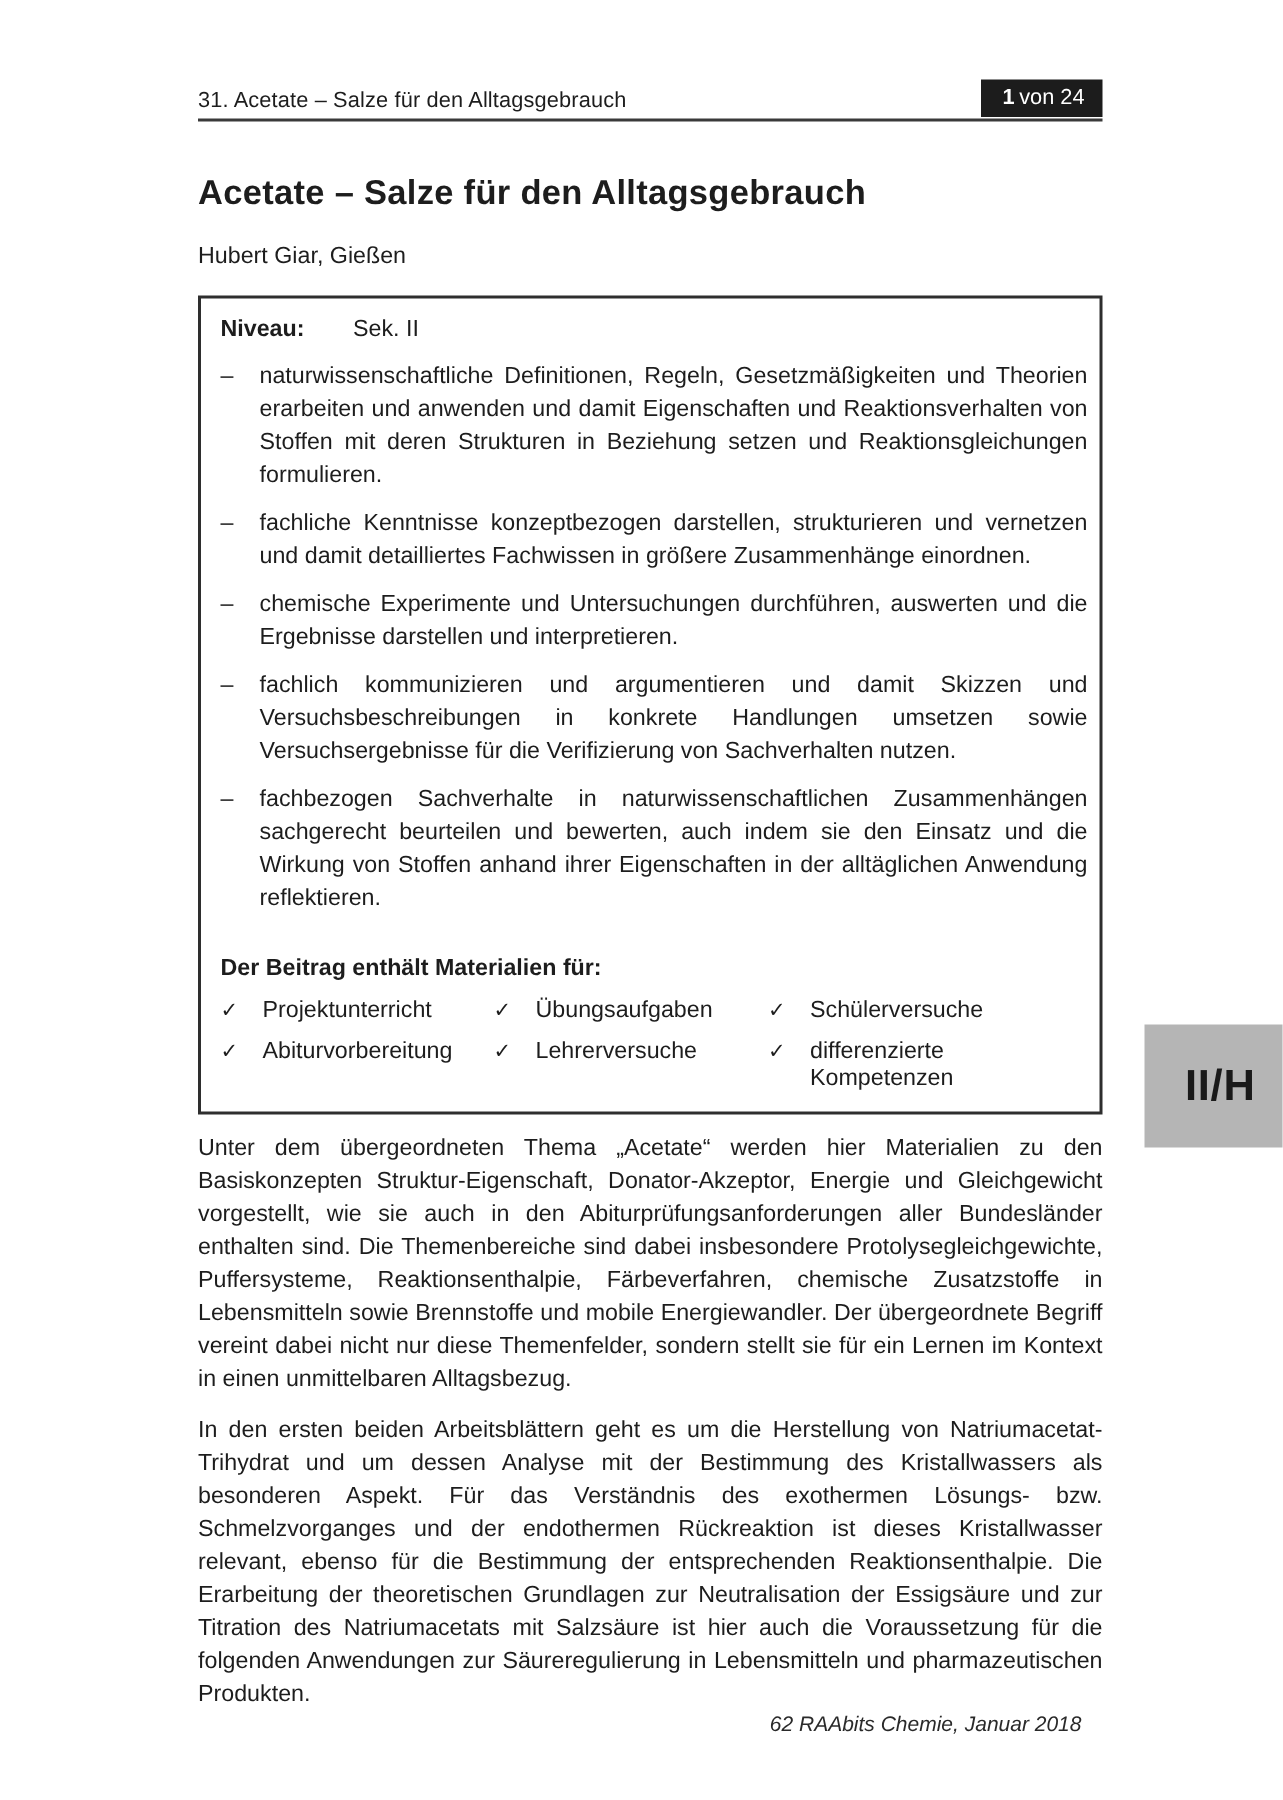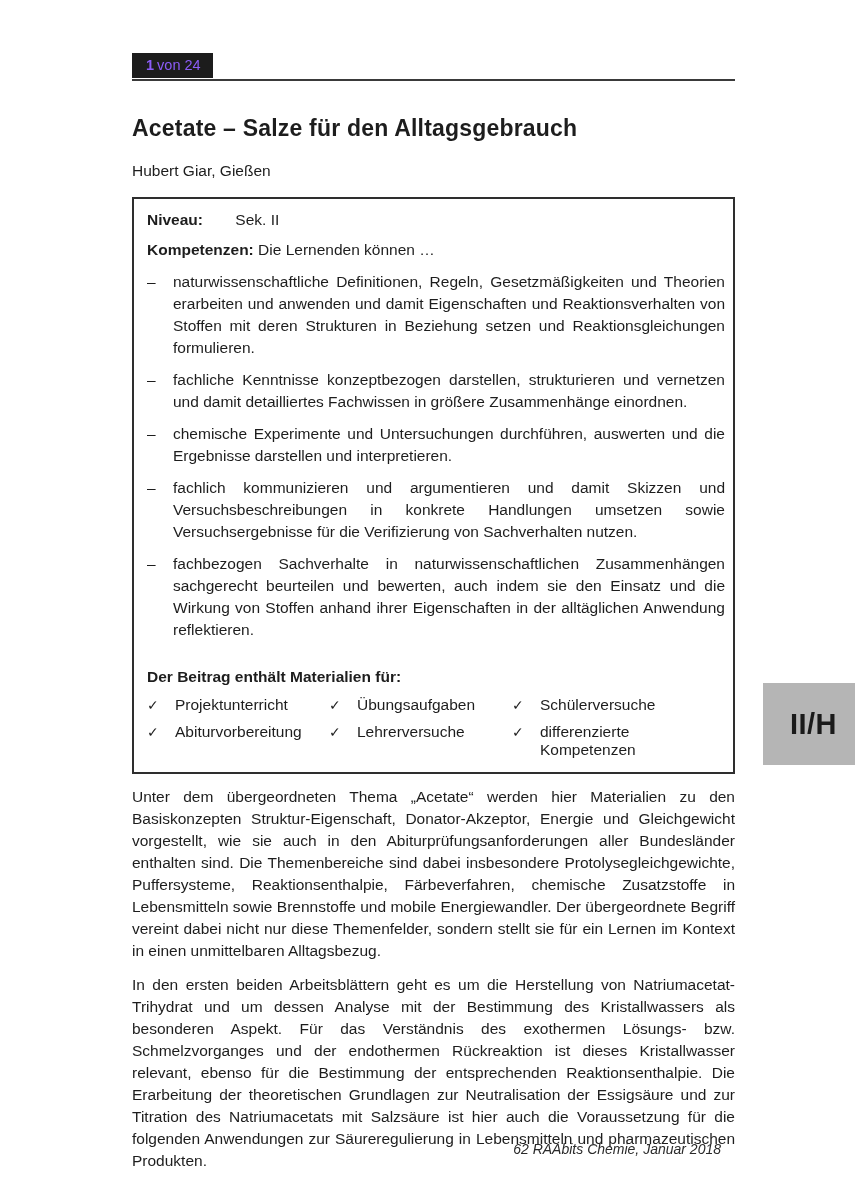--- a/index.html
+++ b/index.html
@@ -14,21 +14,21 @@
   }
   
   .header{
     margin-top:50px;
     display:flex;justify-content:space-between;align-items:flex-end;
     border-bottom:2px solid #3a3a3a;
     padding-bottom:4px;
   }
   .header-title{font-size:14.5px;letter-spacing:.1px;}
   .badge{
-    background:var(--badge-bg,#1c1c1c);color:#8b5cf6;
+    background:var(--badge-bg,#1c1c1c);color:#ffffff;
     font-size:14.5px;line-height:1;
     padding:5px 12px 5px 14px;
     display:inline-block;
     transform:translateY(3px);
   }
   .badge b{font-weight:bold;margin-right:3px;}
   
   h1.doc-title{
     font-size:23px;font-weight:bold;letter-spacing:.2px;
     margin:34px 0 0 0;
@@ -85,38 +85,36 @@
     position:absolute;top:1141px;right:134px;
     font-size:14px;font-style:italic;color:#2a2a2a;
   }
 </style>
 </head>
 <body style="--badge-bg: #1c1c1c; --side-tab-bg: #b5b5b5;">
 
 <div class="content">
 
   <div class="header">
+    <span class="header-title">31. Acetate – Salze für den Alltagsgebrauch</span>
     <span class="badge"><b>1</b><span>von 24</span></span>
   </div>
 
   <h1 class="doc-title">Acetate – Salze für den Alltagsgebrauch</h1>
 
   <div class="author">Hubert Giar, Gießen</div>
 
   <div class="info-box">
 
     <div class="kv-row">
       <span class="kv-label">Niveau:</span>
       <span class="kv-value">Sek. II</span>
     </div>
 
 
-    <div class="komp-row">
-      <span class="komp-label">Kompetenzen:</span><span> Die Lernenden können …</span>
-    </div>
 
     <div class="bullet">
       <span class="dash">–</span>
       <p>naturwissenschaftliche Definitionen, Regeln, Gesetzmäßigkeiten und Theorien erarbeiten und anwenden und damit Eigenschaften und Reaktionsverhalten von Stoffen mit deren Strukturen in Beziehung setzen und Reaktionsgleichungen formulieren.</p>
     </div>
     <div class="bullet">
       <span class="dash">–</span>
       <p>fachliche Kenntnisse konzeptbezogen darstellen, strukturieren und vernetzen und damit detailliertes Fachwissen in größere Zusammenhänge einordnen.</p>
     </div>
     <div class="bullet">

